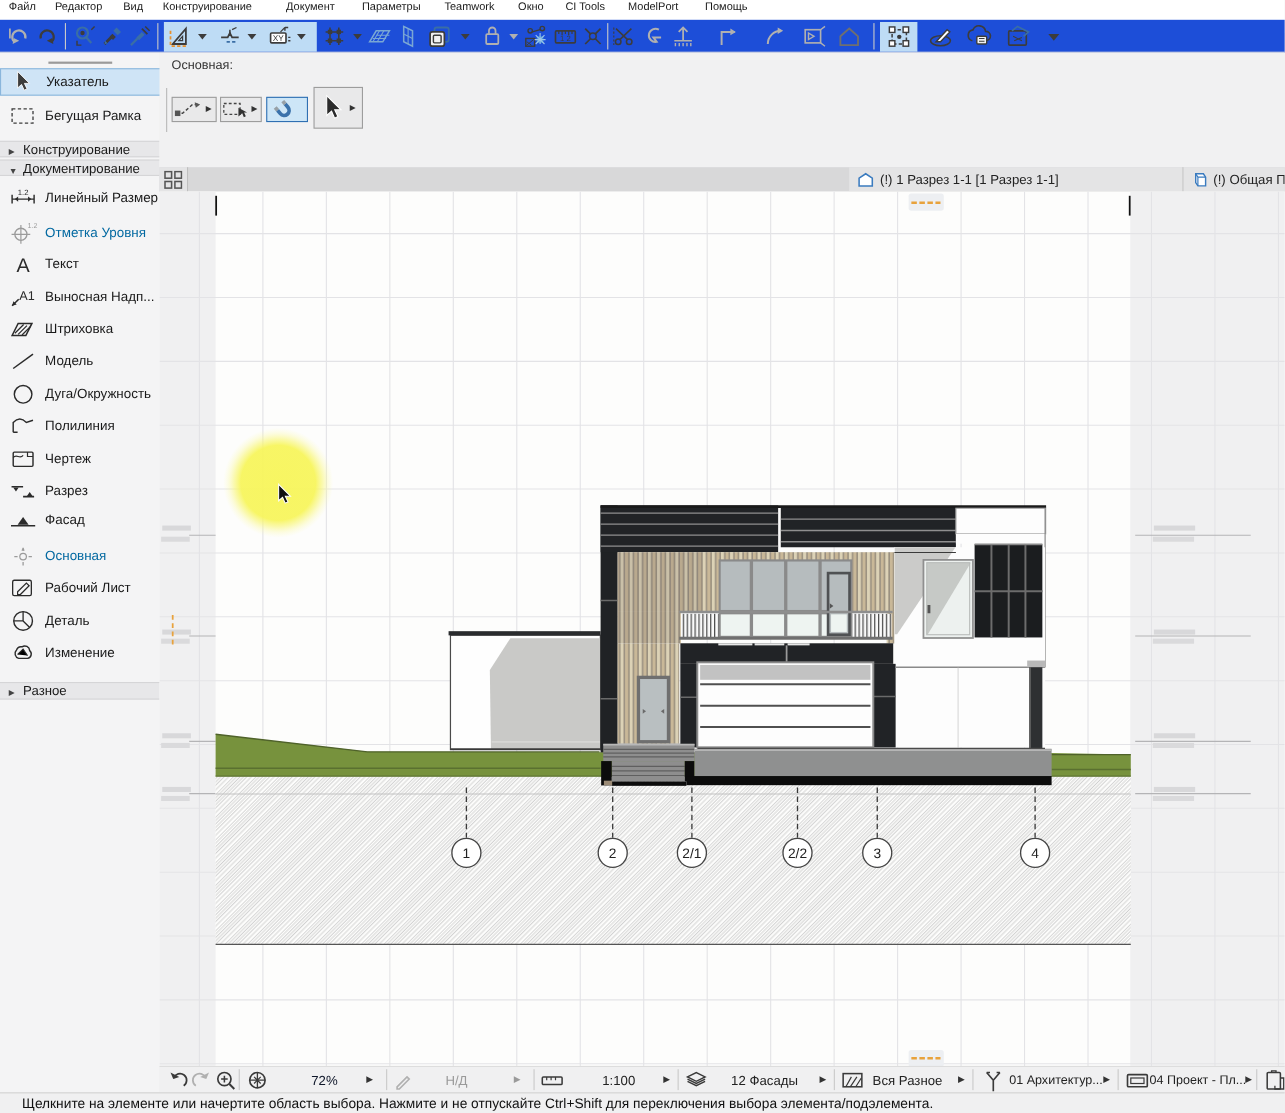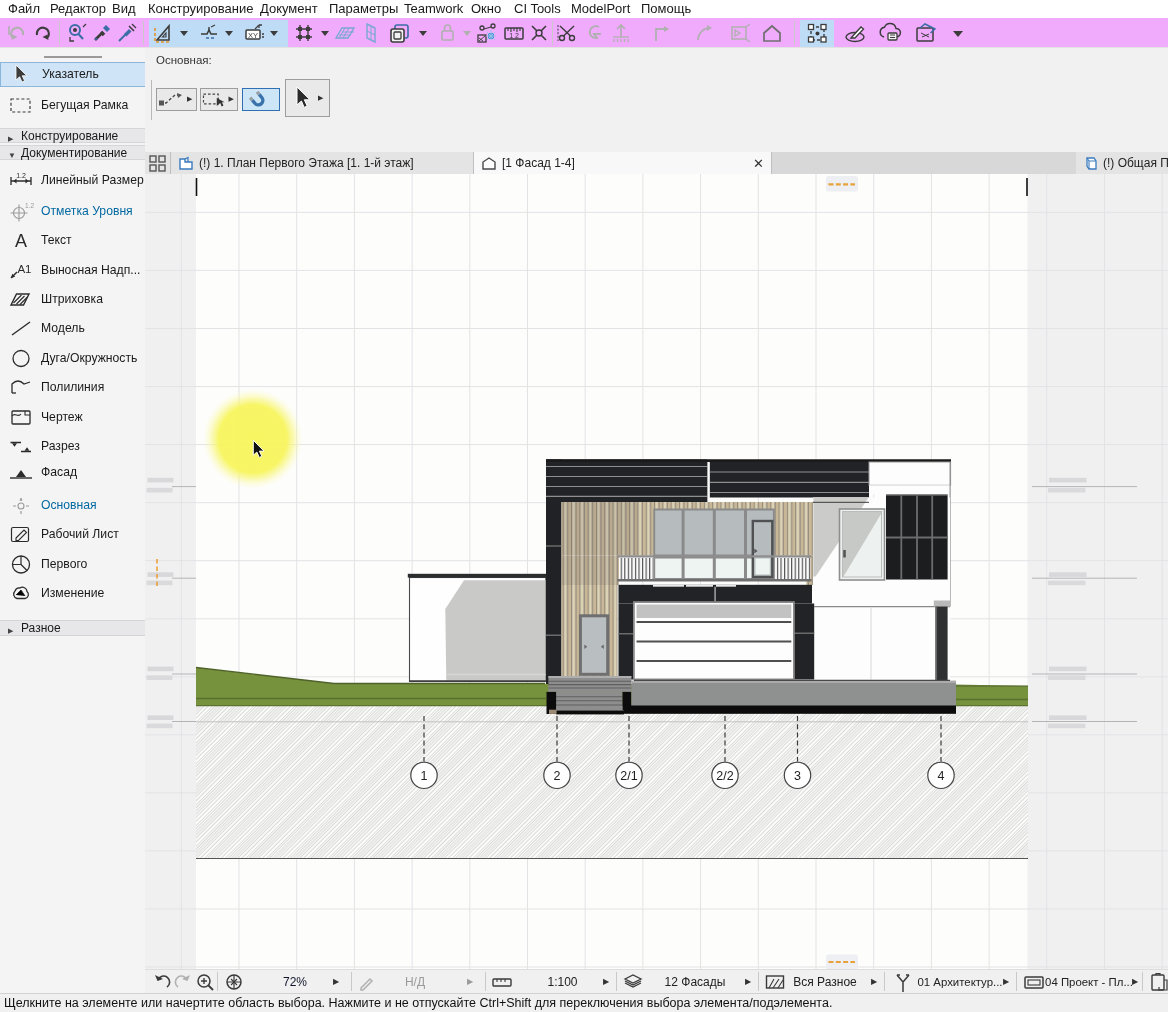--- a/index.html
+++ b/index.html
@@ -1,18 +1,18 @@
 <!DOCTYPE html>
 <html><head><meta charset="utf-8"><style>
 *{margin:0;padding:0;box-sizing:border-box}
 html,body{width:1168px;height:1012px;overflow:hidden;font-family:"Liberation Sans",sans-serif;background:#f0f0f1;position:relative}
 .abs{position:absolute}
-#menubar{position:absolute;left:0;top:0;width:1168px;height:30px;background:#fff;font-size:13px;color:#1a1a1a;white-space:nowrap}
+#menubar{position:absolute;left:0;top:0;width:1168px;height:30px;background:#fff;font-size:10px;color:#1a1a1a;white-space:nowrap}
 #menubar span{position:absolute;top:1px}
-#toolbar{position:absolute;left:0;top:18px;width:1168px;height:30px;background:#f0abfc;border-bottom:1px solid #e2e2e2}
+#toolbar{position:absolute;left:0;top:18px;width:1168px;height:30px;background:#1d4ed8;border-bottom:1px solid #e2e2e2}
 .tbi{position:absolute;top:3px;height:24px;display:flex;align-items:center;justify-content:center}
 .vsep{position:absolute;top:3px;height:24px;width:1px;background:#c9c9c9}
 #leftpanel{position:absolute;left:0;top:48px;width:145px;height:945px;background:#f4f4f5}
 #handle{position:absolute;left:44px;top:8px;width:58px;height:2px;background:#9a9a9a}
 .srow{position:absolute;left:0;width:156px;display:flex;align-items:center}
 .srow.sel{background:#cfe4f6;border:1px solid #8ab6dc}
 .sic{width:26px;margin-left:8px;display:flex;align-items:center;justify-content:center}
 .stx{margin-left:7px;font-size:12.2px;color:#1a1a1a;white-space:nowrap}
 .srow.gr .stx{color:#0369a1}
 .shdr{position:absolute;left:0;width:145px;height:15.5px;white-space:nowrap;background:#e7e7e9;border-top:1px solid #d5d5d7;border-bottom:1px solid #d5d5d7;font-size:12px;color:#1a1a1a;line-height:14px;padding-left:21px}
@@ -24,21 +24,21 @@
 .ibtn .iarr{font-size:7px;color:#333;margin:0 3px 0 2px}
 #tabbar{position:absolute;left:145px;top:152px;width:1023px;height:22px;background:#d8d8d9;font-size:12px;color:#222}
 .tab{position:absolute;top:0;height:22px;background:#e4e4e5;border-right:1px solid #bfbfbf;display:flex;align-items:center;white-space:nowrap;overflow:hidden}
 .tab.active{background:#f8f8f9}
 .tab .ticon{margin:0 5px 0 7px;display:flex}
 #canvaswrap{position:absolute;left:145px;top:174px;width:1023px;height:795px}
 #bottombar{position:absolute;left:145px;top:969px;width:1023px;height:24px;background:#f0f0f1;border-top:1px solid #ddd;font-size:12px;color:#222}
 .bbi{position:absolute;top:0;height:23px;display:flex;align-items:center;white-space:nowrap}
 .bsep{position:absolute;top:2px;height:19px;width:1px;background:#c9c9c9}
 .barr{font-size:8px;color:#333}
-#statusbar{position:absolute;left:0;top:993px;width:1168px;height:19px;background:#f0f0f1;border-top:1px solid #d2d2d2;font-size:12.5px;color:#111;line-height:18px;padding-left:4px}
+#statusbar{position:absolute;left:0;top:993px;width:1168px;height:19px;background:#f0f0f1;border-top:1px solid #d2d2d2;font-size:12.5px;color:#111;line-height:18px;padding-left:20px}
 </style></head>
 <body>
 <div id="menubar">
 <span style="left:8px">Файл</span>
     <span style="left:50px">Редактор</span>
     <span style="left:112px">Вид</span>
     <span style="left:148px">Конструирование</span>
     <span style="left:260px">Документ</span>
     <span style="left:329px">Параметры</span>
     <span style="left:404px">Teamwork</span>
@@ -423,21 +423,21 @@
       </span>
       <span class="stx">Рабочий Лист</span>
     </div>
 <div class="srow" style="top:502.0px;height:27px">
       <span class="sic">
         <svg width="26" height="22" viewBox="0 0 26 22">
           <circle cx="13" cy="11.5" r="8.5" stroke="#2b2b2b" stroke-width="1.3" fill="none"></circle>
           <path d="M13 3v8.5H4.5 M13 11.5l6 6" stroke="#2b2b2b" stroke-width="1.2" fill="none"></path>
         </svg>
       </span>
-      <span class="stx">Первого</span>
+      <span class="stx">Деталь</span>
     </div>
 <div class="srow" style="top:531.4px;height:27px">
       <span class="sic">
         <svg width="26" height="22" viewBox="0 0 26 22">
           <path d="M7 9a4.5 4.5 0 015-3 4.5 4.5 0 017 3.5 4 4 0 01-2 7H9a4.5 4.5 0 01-2-7.5z" fill="none" stroke="#2b2b2b" stroke-width="1.3"></path>
           <path d="M8 13l5-5 4 6" stroke="#2b2b2b" stroke-width="1"></path>
         </svg>
       </span>
       <span class="stx">Изменение</span>
     </div>
@@ -478,31 +478,25 @@
 </div>
 <div id="tabbar">
 <div class="tab" style="left:0;width:26px;justify-content:center">
       <svg width="17" height="17" viewBox="0 0 17 17">
         <rect x="1" y="1" width="6" height="6" fill="none" stroke="#555" stroke-width="1.4"></rect>
         <rect x="10" y="1" width="6" height="6" fill="none" stroke="#555" stroke-width="1.4"></rect>
         <rect x="1" y="10" width="6" height="6" fill="none" stroke="#555" stroke-width="1.4"></rect>
         <rect x="10" y="10" width="6" height="6" fill="none" stroke="#555" stroke-width="1.4"></rect>
       </svg>
     </div>
-<div class="tab" style="left:26px;width:303px"><span class="ticon">
-        <svg width="16" height="15" viewBox="0 0 16 15">
-          <path d="M2 13V3h5v3h7v7z" fill="#fff" stroke="#3a7bbf" stroke-width="1.4"></path>
-          <path d="M7 3l3-1.6V6" fill="none" stroke="#3a7bbf" stroke-width="1.2"></path>
-        </svg>
-      </span>(!) 1. План Первого Этажа [1. 1-й этаж]</div>
-<div class="tab active" style="left:329px;width:298px"><span class="ticon">
+<div class="tab" style="left:627px;width:304px"><span class="ticon">
         <svg width="16" height="14" viewBox="0 0 16 14">
-          <path d="M2 13V6l6-4 6 4v7z" fill="#fff" stroke="#4a4a4a" stroke-width="1.4"></path>
-        </svg>
-      </span>[1 Фасад 1-4]<span style="position:absolute;right:7px;font-size:13px;color:#333">✕</span></div>
+          <path d="M2 13V6l6-4 6 4v7z" fill="#fff" stroke="#3a7bbf" stroke-width="1.4"></path>
+        </svg>
+      </span>(!) 1 Разрез 1-1 [1 Разрез 1-1]</div>
 <div class="tab" style="left:931px;width:92px;border-right:none"><span class="ticon">
         <svg width="15" height="15" viewBox="0 0 15 15">
           <path d="M4 2h7l2 3v8H6L4 10z" fill="#fff" stroke="#3a7bbf" stroke-width="1.3"></path>
           <path d="M4 2l2 3h7M6 5v8" fill="none" stroke="#3a7bbf" stroke-width="1.1"></path>
         </svg>
       </span>(!) Общая Пер</div>
 </div>
 <div id="canvaswrap">
 <svg id="canvas" width="1023" height="795" viewBox="0 0 1023 795" text-rendering="optimizeLegibility" font-family="Liberation Sans, sans-serif">
 <defs>

